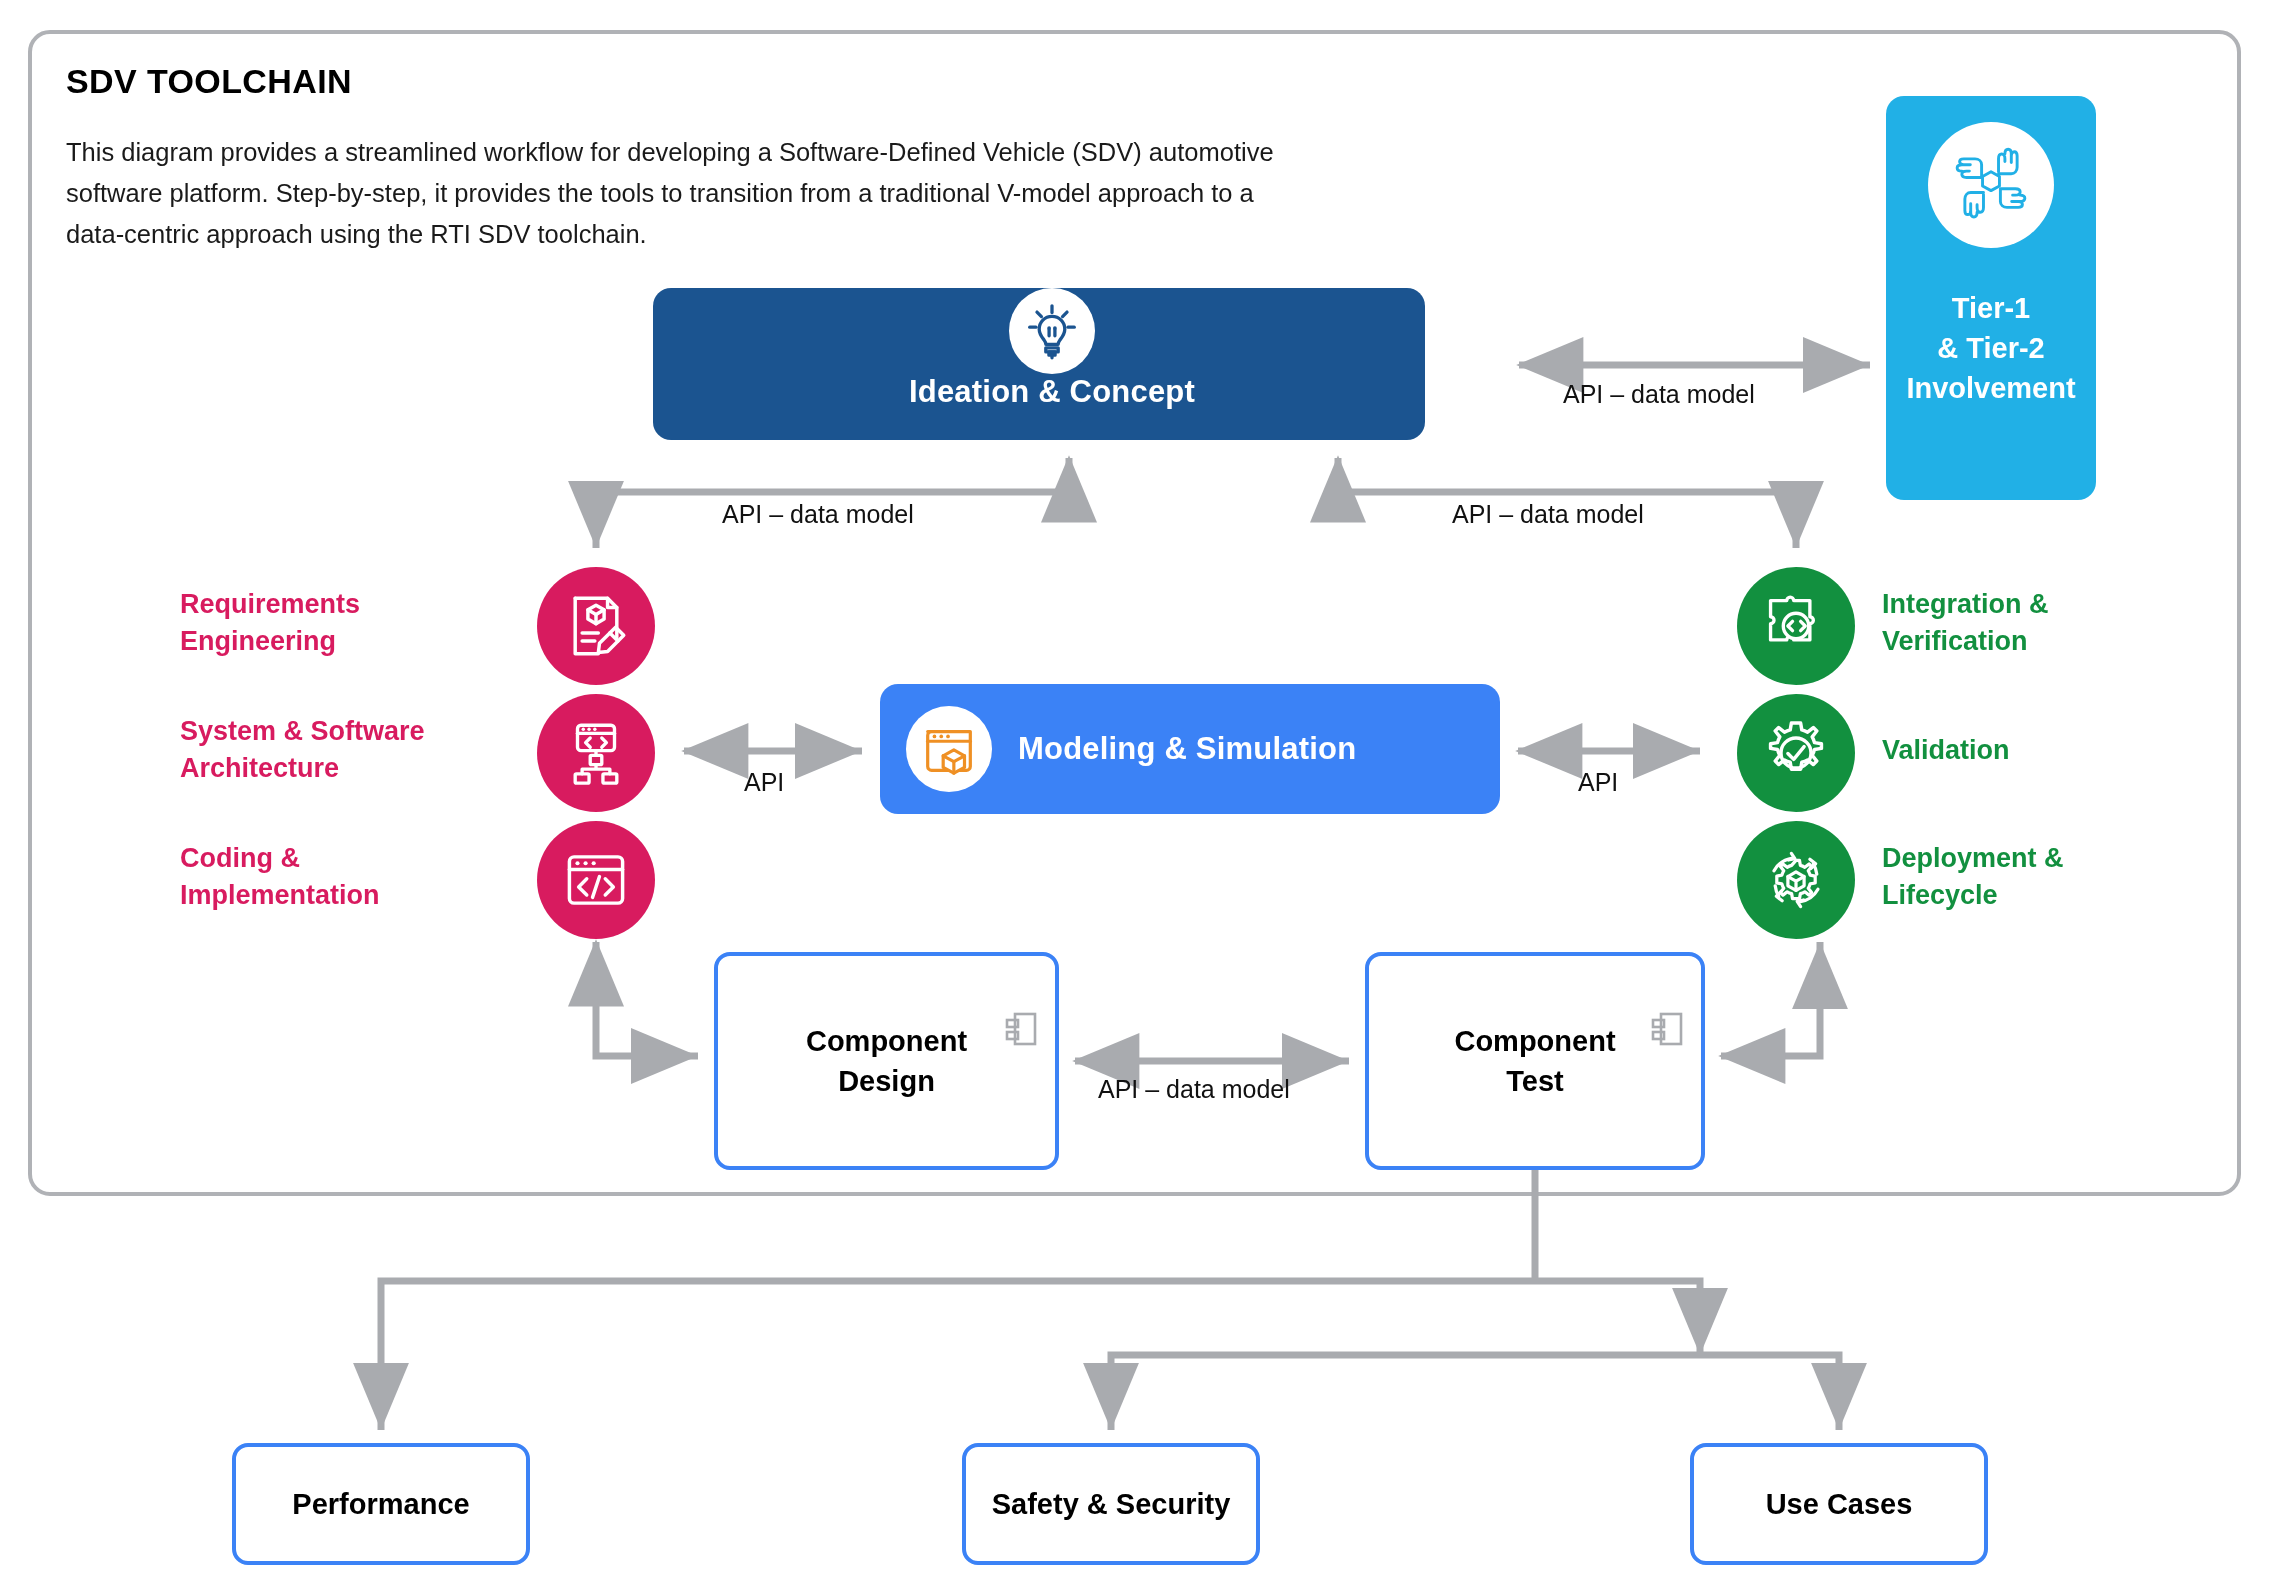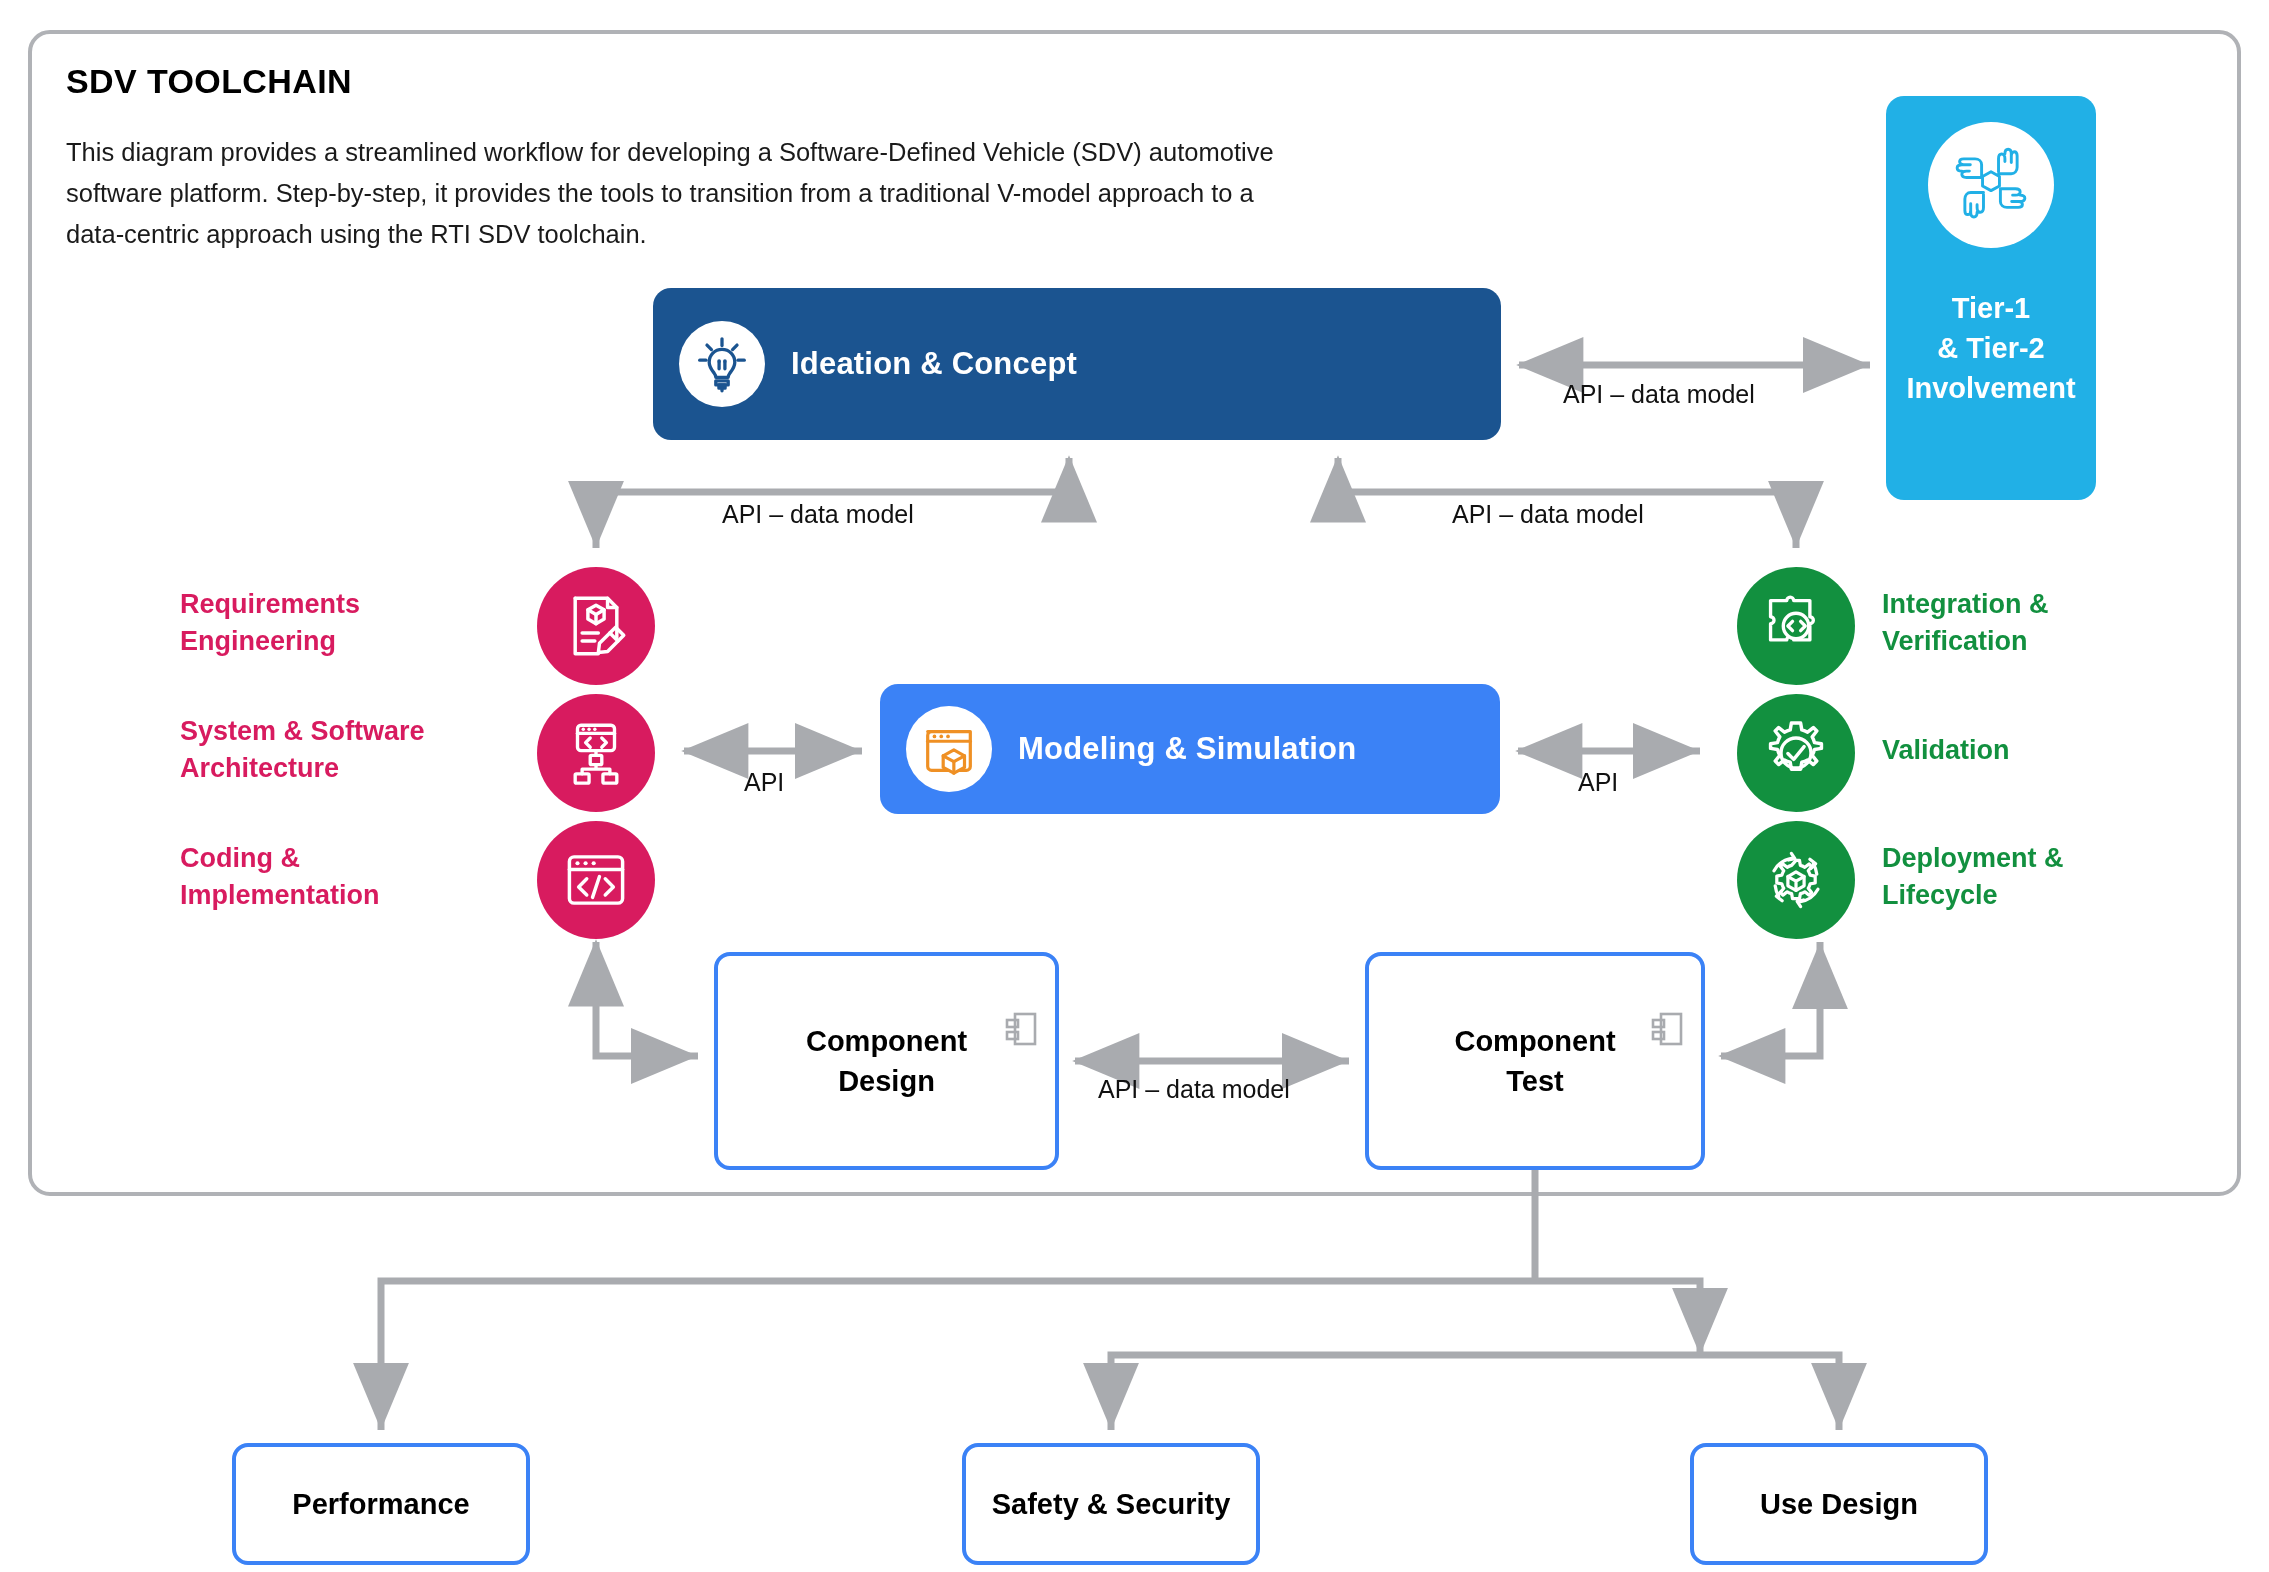--- a/index.html
+++ b/index.html
@@ -63,22 +63,23 @@
   }
   .pill .pill-label {
     margin-left: 26px;
     font-size: 31px;
     font-weight: 600;
     letter-spacing: 0.2px;
   }
 
   #card-ideation {
     left: 653px; top: 288px;
-    width: 848px; height: 152px;
+    width: 772px; height: 152px;
     background: #1b5490;
+    flex-direction: column;
   }
   #card-modeling {
     left: 880px; top: 684px;
     width: 620px; height: 130px;
     background: #3b82f6;
   }
 
   
   #card-tier {
     position: absolute;
@@ -393,21 +394,21 @@
 Test</span>
   </div>
 
   <div class="ubox" id="box-performance">
     <span>Performance</span>
   </div>
   <div class="ubox" id="box-safety">
     <span>Safety &amp; Security</span>
   </div>
   <div class="ubox" id="box-usecases">
-    <span>Use Design</span>
+    <span>Use Cases</span>
   </div>
 
   <div class="conn-label" style="left:1563px; top:380px;">API – data model</div>
   <div class="conn-label" style="left:722px; top:500px;">API – data model</div>
   <div class="conn-label" style="left:1452px; top:500px;">API – data model</div>
   <div class="conn-label" style="left:744px; top:768px;">API</div>
   <div class="conn-label" style="left:1578px; top:768px;">API</div>
   <div class="conn-label" style="left:1098px; top:1075px;">API – data model</div>
 
 </div>

